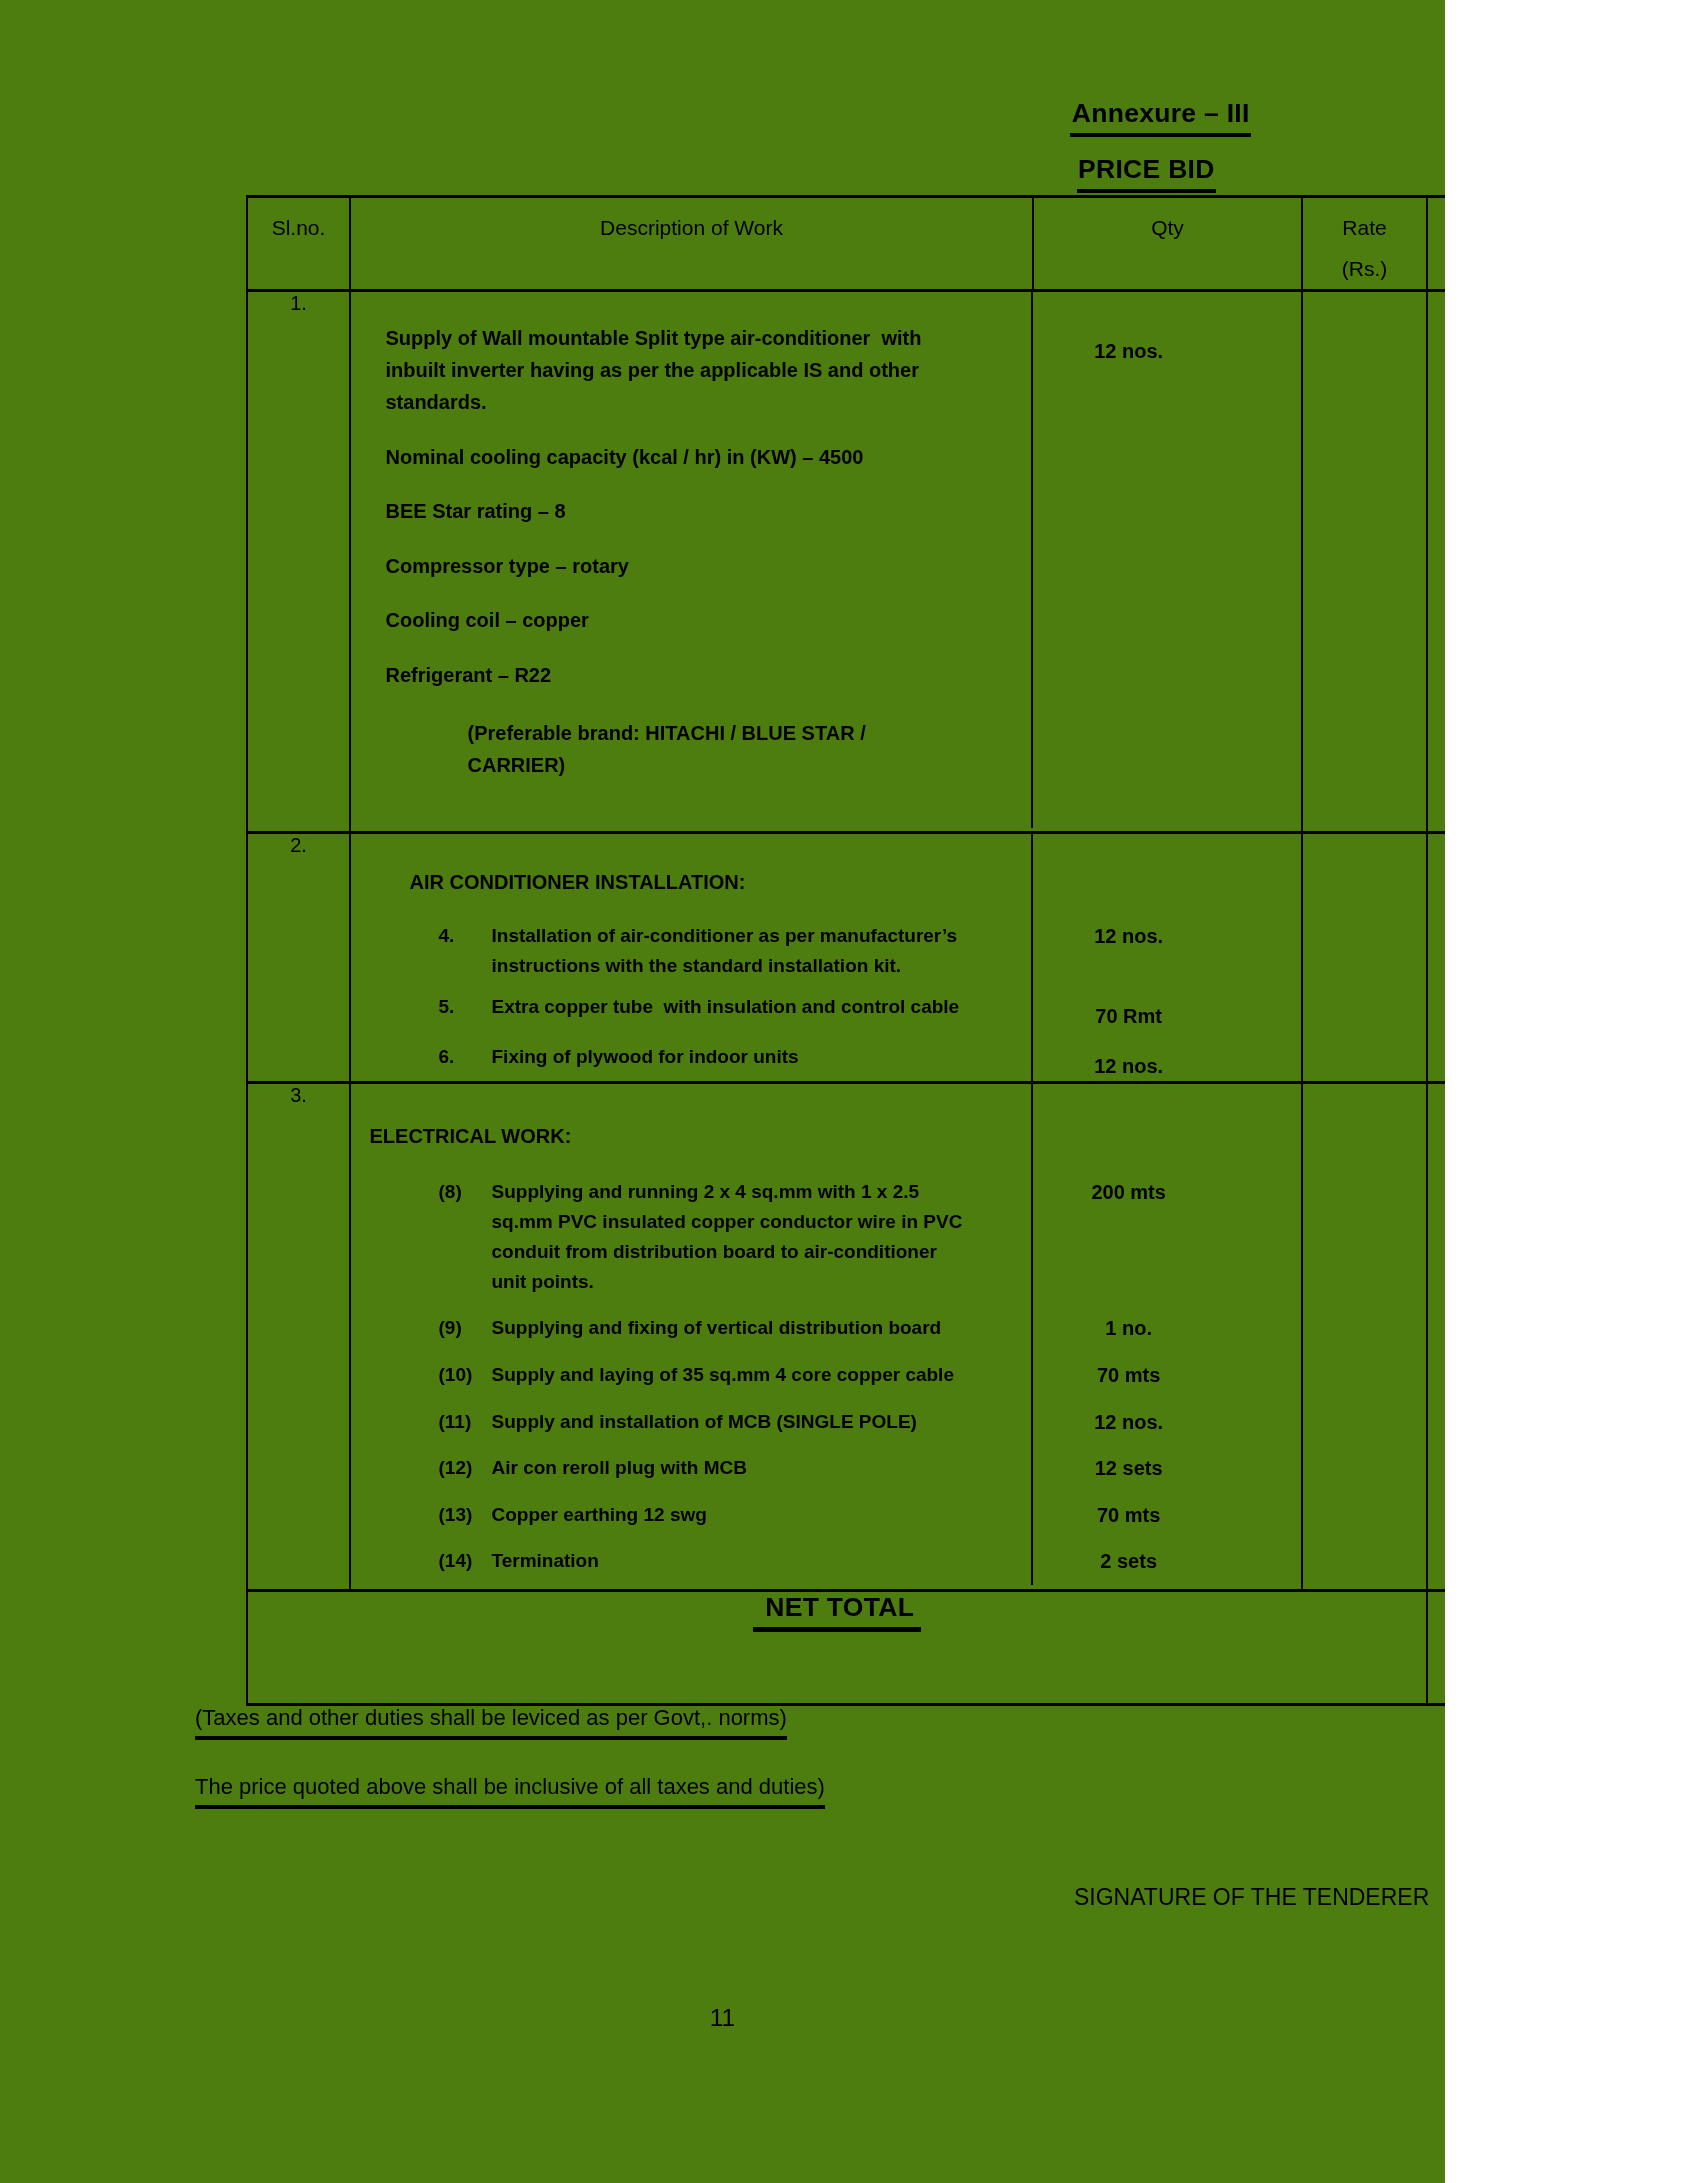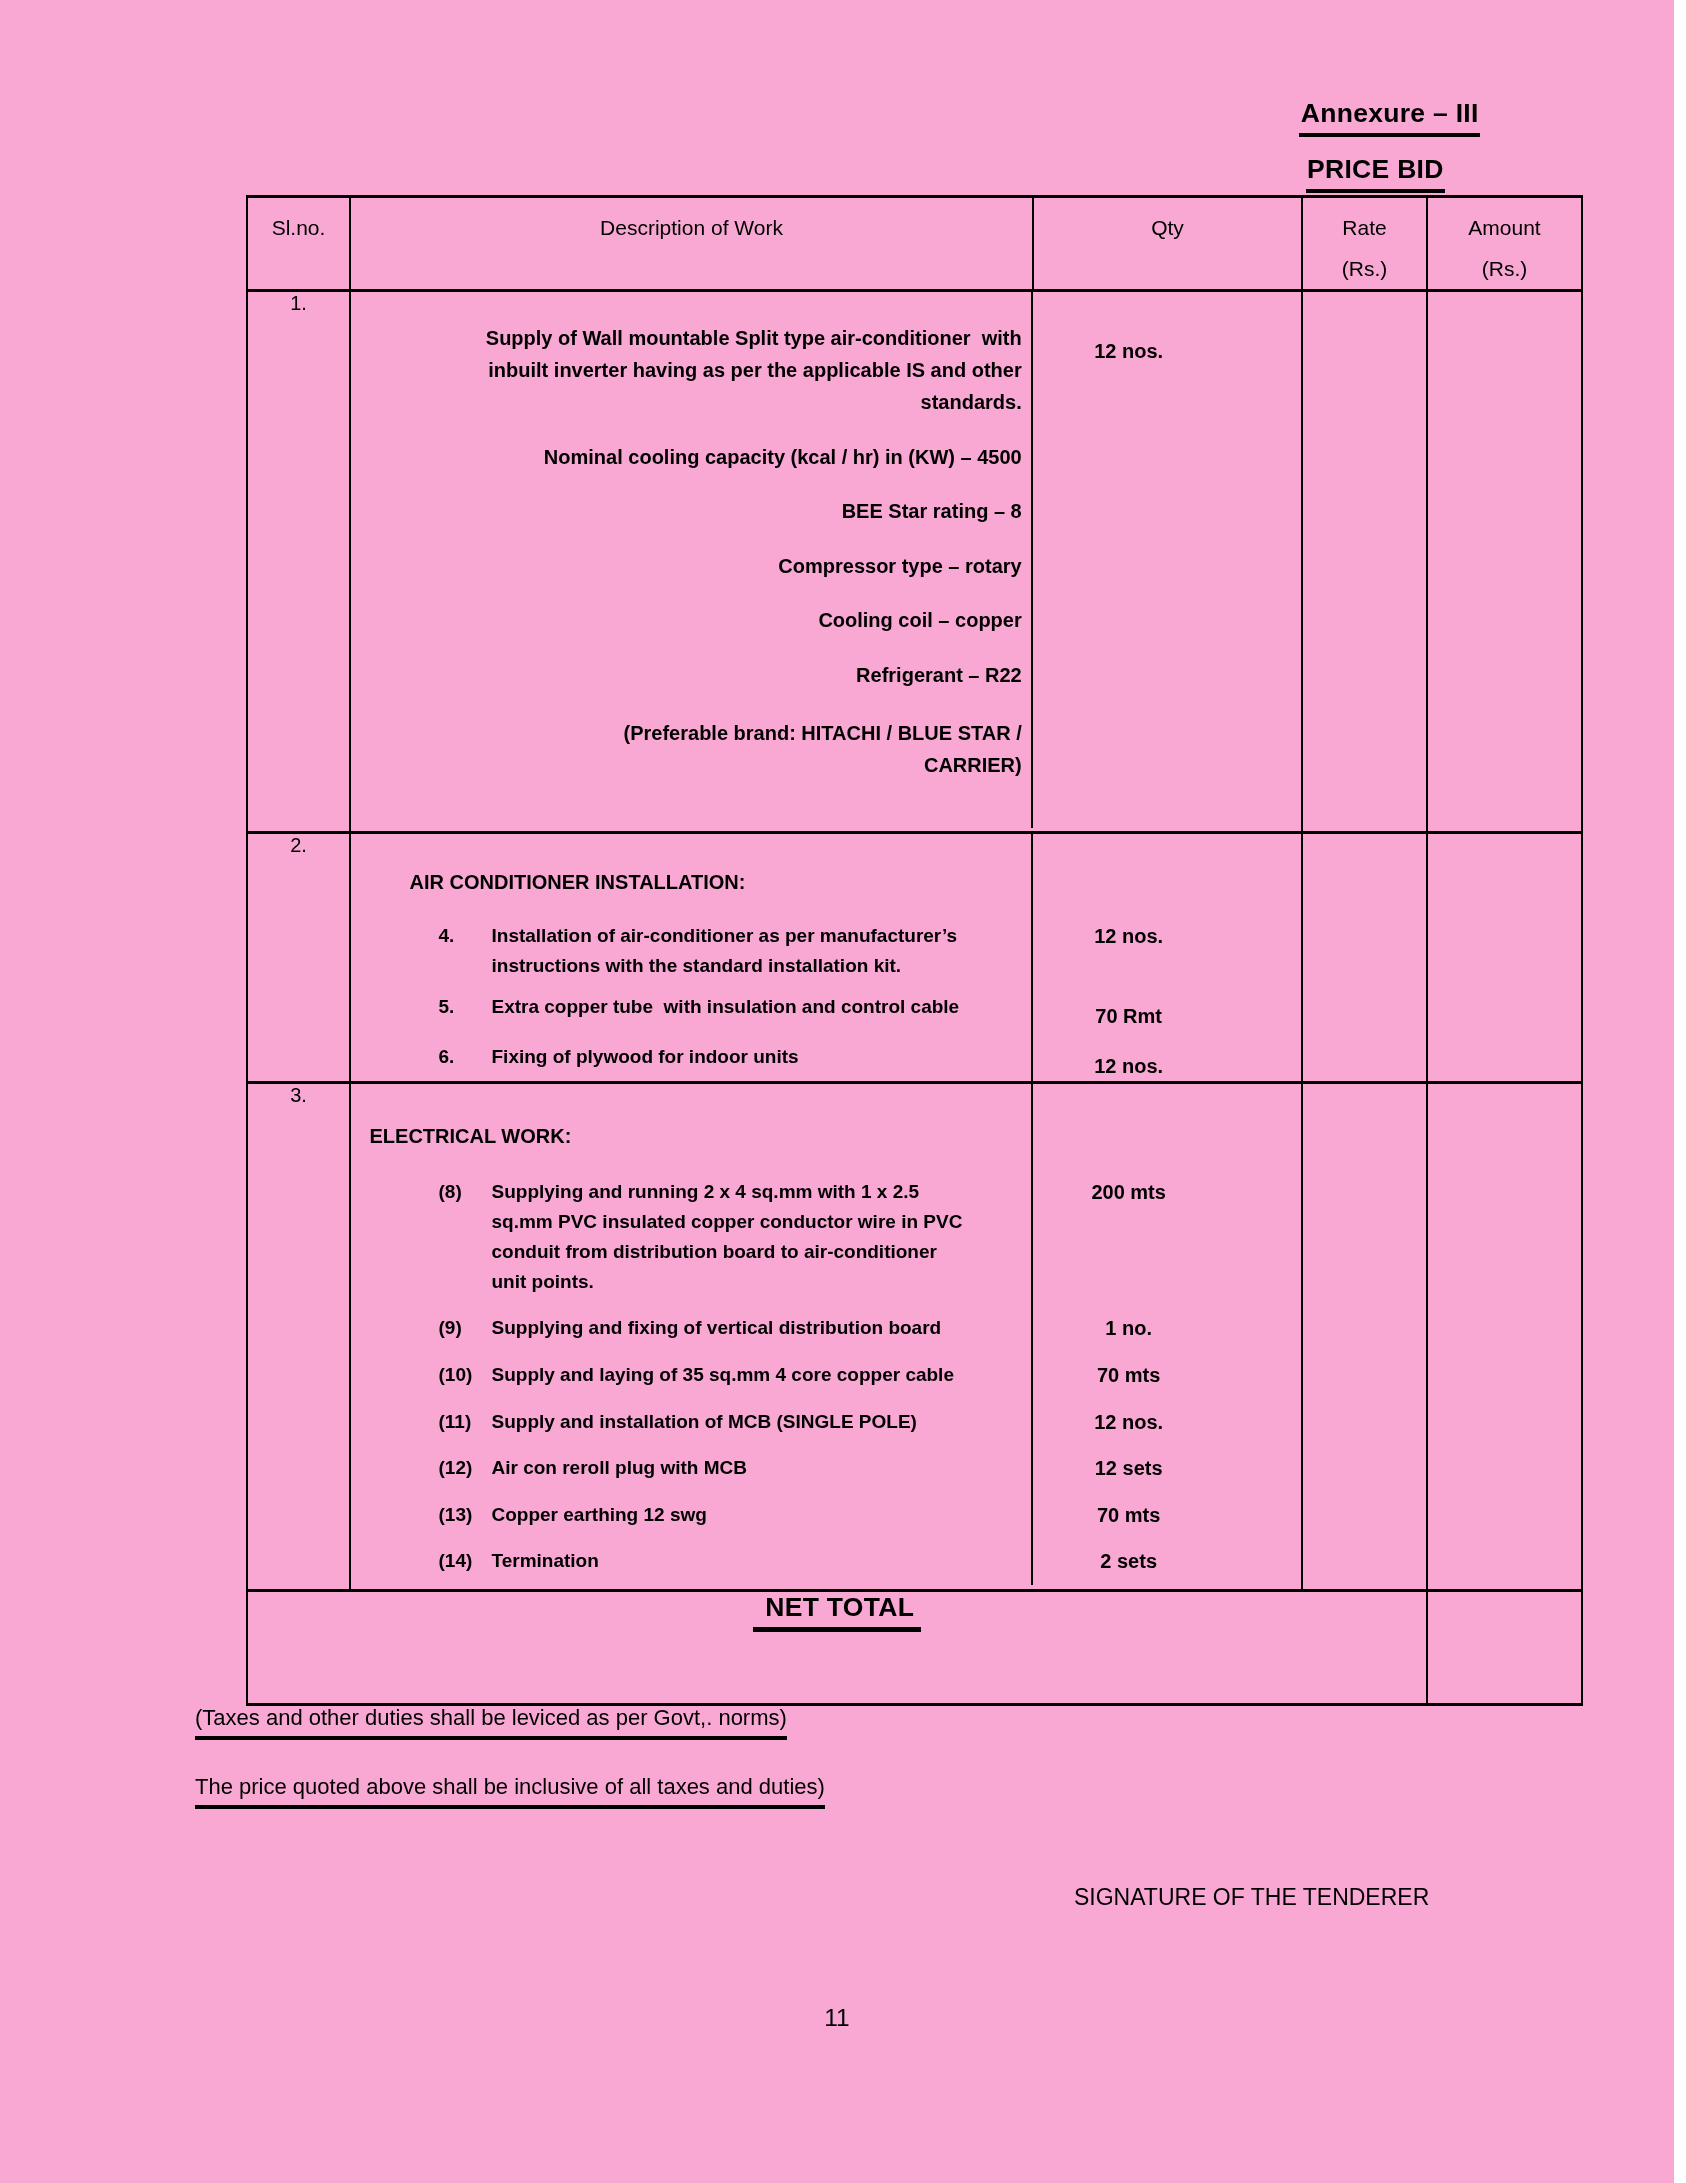--- a/index.html
+++ b/index.html
@@ -2,23 +2,23 @@
 <html style="font-size:10.6px"><head>
 <meta charset="utf-8">
 <style>
   html, body {
     margin: 0;
     padding: 0;
     background: #ffffff;
   }
   .page {
     position: relative;
-    width: 1674px;
+    width: 1445px;
     height: 2183px;
-    background: #f9a8d4;
+    background: #4d7c0f;
     color: #000000;
     font-family: "Liberation Sans", "DejaVu Sans", sans-serif;
     overflow: hidden;
   }
 
   
   .annexure { position: absolute; top: 98px; right: 194px; }
   .pricebid { position: absolute; top: 154px; right: 229px; }
   .title-u {
     display: inline-block;
@@ -79,21 +79,21 @@
     margin-left: -1.3px;
     background: #000;
   }
   tr.r1 .split { min-height: 536px; }
   tr.r2 .split { min-height: 230px; }
   tr.r3 .split { min-height: 501px; }
 
   .d { grid-column: 1; box-sizing: border-box; padding-left: 18.5px; padding-right: 10.6px; }
   .q { grid-column: 2; box-sizing: border-box; text-align: center; padding-right: 76px; }
 
-  .b { font-weight: bold; font-size: 20px; line-height: 32px; margin: 0; text-align: right; }
+  .b { font-weight: bold; font-size: 20px; line-height: 32px; margin: 16px; }
   .pre { white-space: pre-wrap; }
 
   
   .p-first { margin-top: 30px; }
   .p-gap { margin-top: 22.5px; }
   .brand { margin-top: 26.5px; margin-left: 98px; }
   .qv { font-weight: bold; font-size: 20px; line-height: 30px; }
   .qv-r1 { padding-top: 44px; }
 
   

